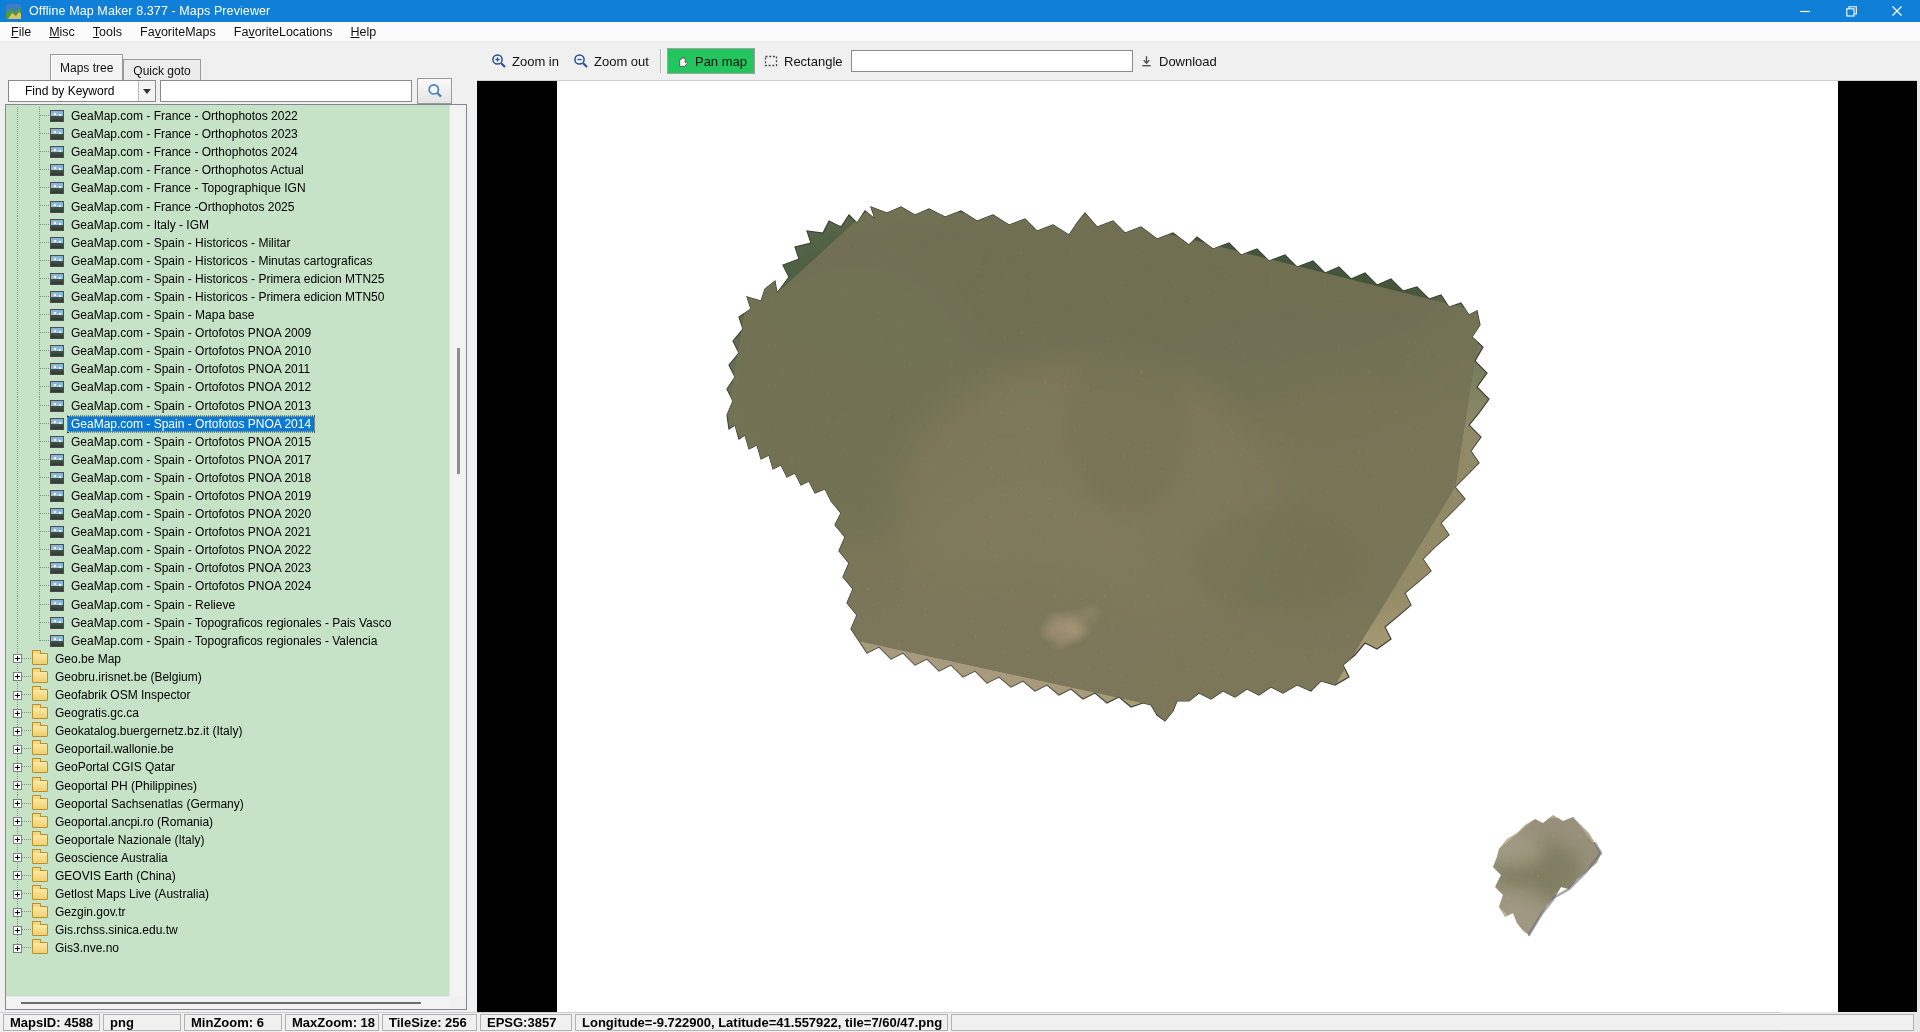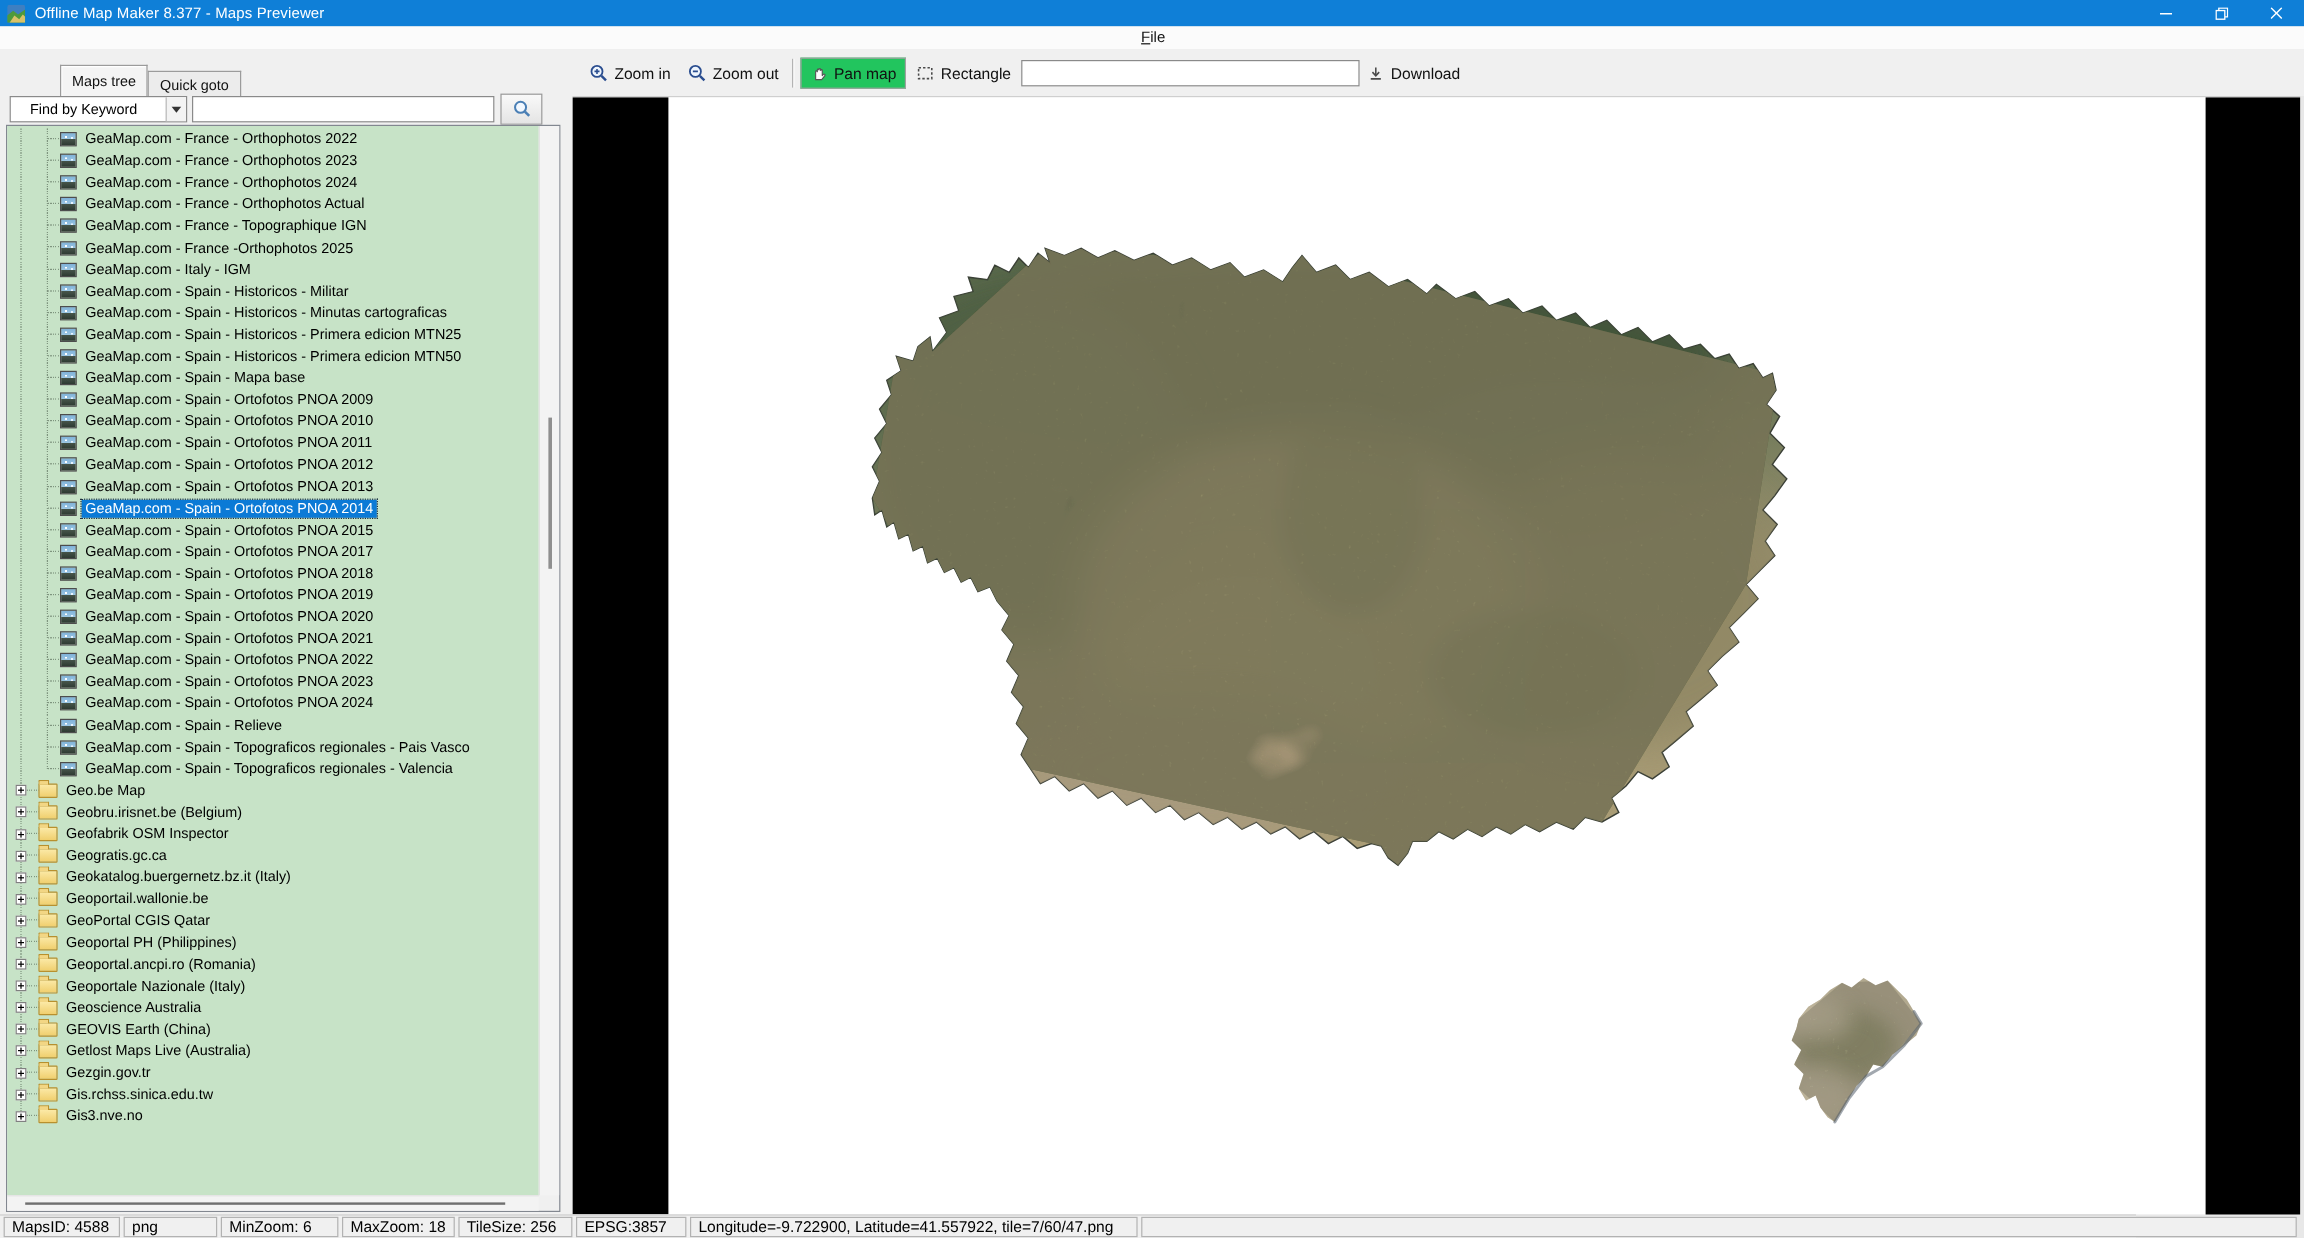--- a/index.html
+++ b/index.html
@@ -8,21 +8,21 @@
   *{box-sizing:border-box;}
 
   
   .titlebar{position:absolute;left:0;top:0;width:1920px;height:22px;background:#0f7fd7;display:flex;align-items:center;}
   .appicon{width:15px;height:15px;margin-left:6px;}
   .titletext{color:#ffffff;font-size:12.5px;margin-left:8px;letter-spacing:.1px;}
   .winbtns{position:absolute;right:0;top:0;height:22px;display:flex;}
   .winbtn{width:46px;height:22px;display:flex;align-items:center;justify-content:center;}
 
   
-  .menubar{position:absolute;left:0;top:22px;width:1920px;height:20px;background:#fbfbfb;display:flex;align-items:center;padding-left:2px;border-bottom:1px solid #ececec;flex-direction:column;}
+  .menubar{position:absolute;left:0;top:22px;width:1920px;height:20px;background:#fbfbfb;display:flex;align-items:center;padding-left:2px;border-bottom:1px solid #ececec;}
   .menu-item{font-size:12.5px;color:#111;padding:2px 9px;white-space:nowrap;}
   .menu-item .u{text-decoration:underline;}
 
   
   .headband{position:absolute;left:0;top:42px;width:1920px;height:38px;background:#f0f0f0;}
 
   
   .leftpanel{position:absolute;left:0;top:42px;width:477px;height:970px;background:#f0f0f0;}
   .tabs{position:absolute;left:3px;top:11px;display:flex;align-items:flex-end;height:27px;padding-left:47px;}
   .tab{font-size:12px;color:#111;padding:4px 9px 3px 9px;border:1px solid #9b9b9b;border-bottom:none;background:#ececec;height:21px;}
@@ -79,21 +79,21 @@
   .tinput{position:absolute;left:374px;top:8px;width:282px;height:22px;border:1px solid #8a8a8a;background:#fff;font-size:12px;padding:0 4px;outline:none;}
 
   
   .maparea{position:absolute;left:477px;top:80px;width:1440px;height:932px;background:#ffffff;border-top:1px solid #cfcfcf;overflow:hidden;}
   .blackstrip{position:absolute;top:0;height:932px;background:#000;}
   .bs-left{left:0;width:80px;}
   .bs-right{left:1361px;width:79px;}
   .mapsvg{position:absolute;left:0;top:0;}
 
   
-  .statusbar{position:absolute;left:0;top:1012px;width:1780px;height:20px;background:#f0f0f0;border-top:1px solid #cdcdcd;}
+  .statusbar{position:absolute;left:0;top:1012px;width:1780px;height:20px;background:#f0f0f0;border-top:1px solid #cdcdcd;font-weight:bold;}
   .seg{position:absolute;top:1px;height:17px;border:1px solid #b2b2b2;background:#f0f0f0;font-size:13px;color:#000;line-height:15px;padding-left:6px;white-space:nowrap;overflow:hidden;}
 </style>
 </head>
 <body>
 
 <div class="titlebar">
   <svg class="appicon" viewBox="0 0 15 15">
     <rect x="0" y="0" width="15" height="15" rx="2" fill="#3e7fc1"></rect>
     <path d="M0 9 L5 5 L9 8 L15 4 L15 15 L0 15 Z" fill="#4e9a3c"></path>
     <path d="M2 15 L6 9 L10 12 L13 8 L15 10 L15 15 Z" fill="#d8c26a"></path>
@@ -385,20 +385,26 @@
           <span class="lines"></span>
           <span class="plusbox"></span>
           <span class="foldericon"></span>
           <span class="lbl">GeoPortal CGIS Qatar</span>
         </div>
         <div class="trow folder">
           <span class="lines"></span>
           <span class="plusbox"></span>
           <span class="foldericon"></span>
           <span class="lbl">Geoportal PH (Philippines)</span>
+        </div>
+        <div class="trow folder">
+          <span class="lines"></span>
+          <span class="plusbox"></span>
+          <span class="foldericon"></span>
+          <span class="lbl">Geoportal Sachsenatlas (Germany)</span>
         </div>
         <div class="trow folder">
           <span class="lines"></span>
           <span class="plusbox"></span>
           <span class="foldericon"></span>
           <span class="lbl">Geoportal.ancpi.ro (Romania)</span>
         </div>
         <div class="trow folder">
           <span class="lines"></span>
           <span class="plusbox"></span>

